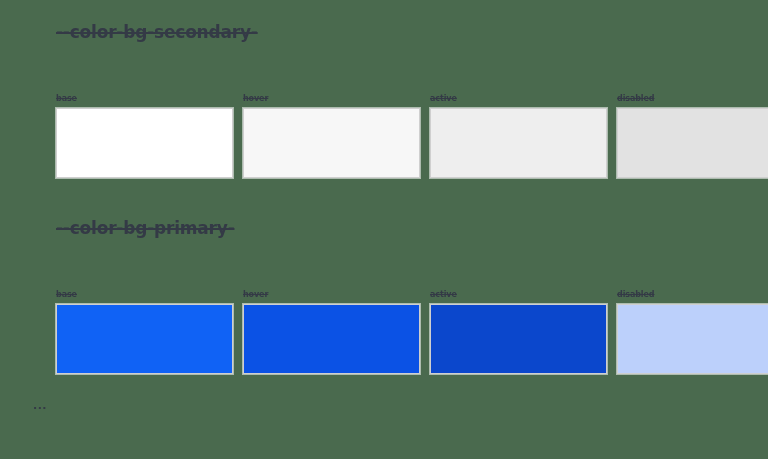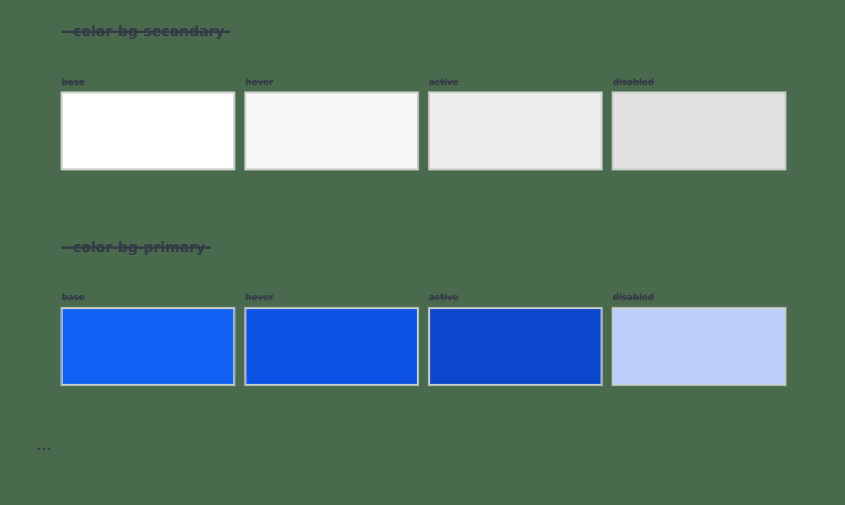--- a/index.html
+++ b/index.html
@@ -21,40 +21,41 @@
 
   
   .section {
     position: absolute;
     left: 0;
     width: 768px;
   }
   .section-heading {
     position: absolute;
     left: 56px;
-    font-size: 13px;
+    font-size: 17px;
     font-weight: 700;
     letter-spacing: -0.2px;
     white-space: nowrap;
     text-decoration: line-through;
     text-decoration-thickness: 2px;
   }
 
   
   .swatch-row {
     position: absolute;
     left: 56px;
     display: flex;
     flex-direction: row;
   }
   .swatch-cell {
     position: relative;
-    width: 157px;
+    width: 177px;
     margin-right: 10px;
     box-sizing: border-box;
+    margin-top: 24px;
   }
   .swatch-cell:last-child {
     margin-right: 0;
   }
   .swatch-label {
     font-size: 8px;
     font-weight: 700;
     line-height: 10px;
     letter-spacing: -0.1px;
     text-decoration: line-through;

